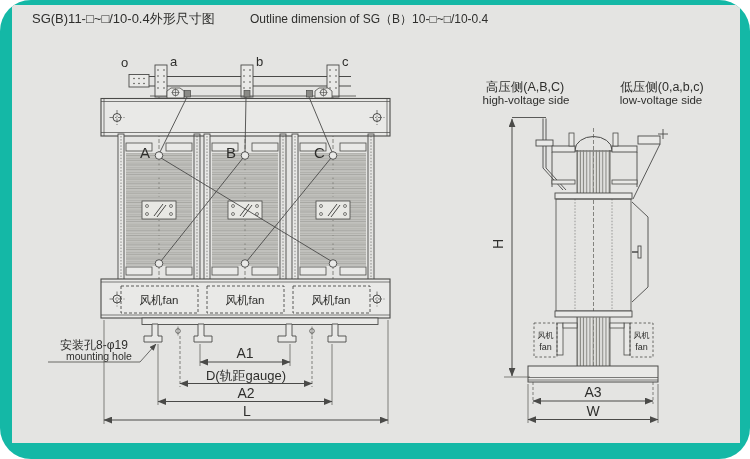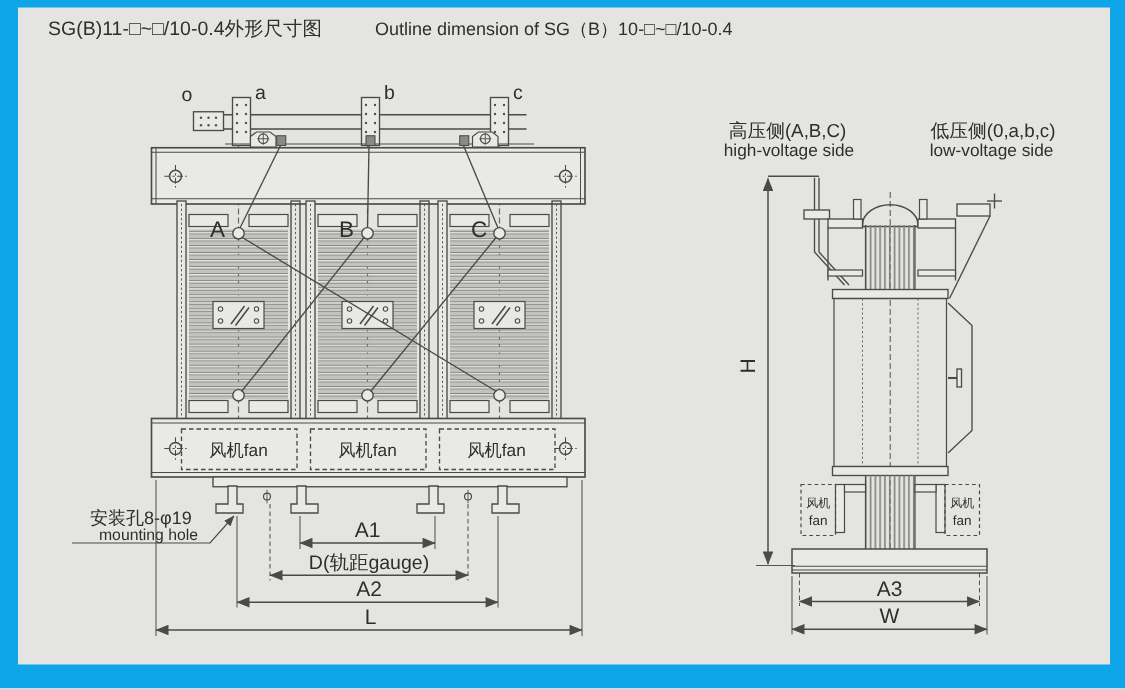--- a/index.html
+++ b/index.html
@@ -1,17 +1,17 @@
 <!DOCTYPE html>
 <html><head>
 <meta charset="utf-8">
 <style>
   html,body{margin:0;padding:0;background:#ffffff;}
-  .stage{position:relative;width:750px;height:459px;background:#0ea5e9;overflow:hidden;
-         font-family:"Liberation Sans", sans-serif;}
+  .stage{position:relative;width:750px;height:459px;background:#14b8a6;overflow:hidden;
+         font-family:"Liberation Sans", sans-serif;border-radius:31px;}
   svg text{fill:#2e2e2c;font-family:"Liberation Sans", sans-serif;}
   .ln{stroke:#4a4a48;fill:none;}
   .fill-panel{fill:#e9e9e7;}
   .dim{stroke:#4a4a48;stroke-width:1;fill:none;}
   .ext{stroke:#55534f;stroke-width:0.7;fill:none;}
   .cl{stroke:#6a6a66;stroke-width:0.8;stroke-dasharray:4 2;fill:none;}
 </style>
 </head>
 <body>
 

